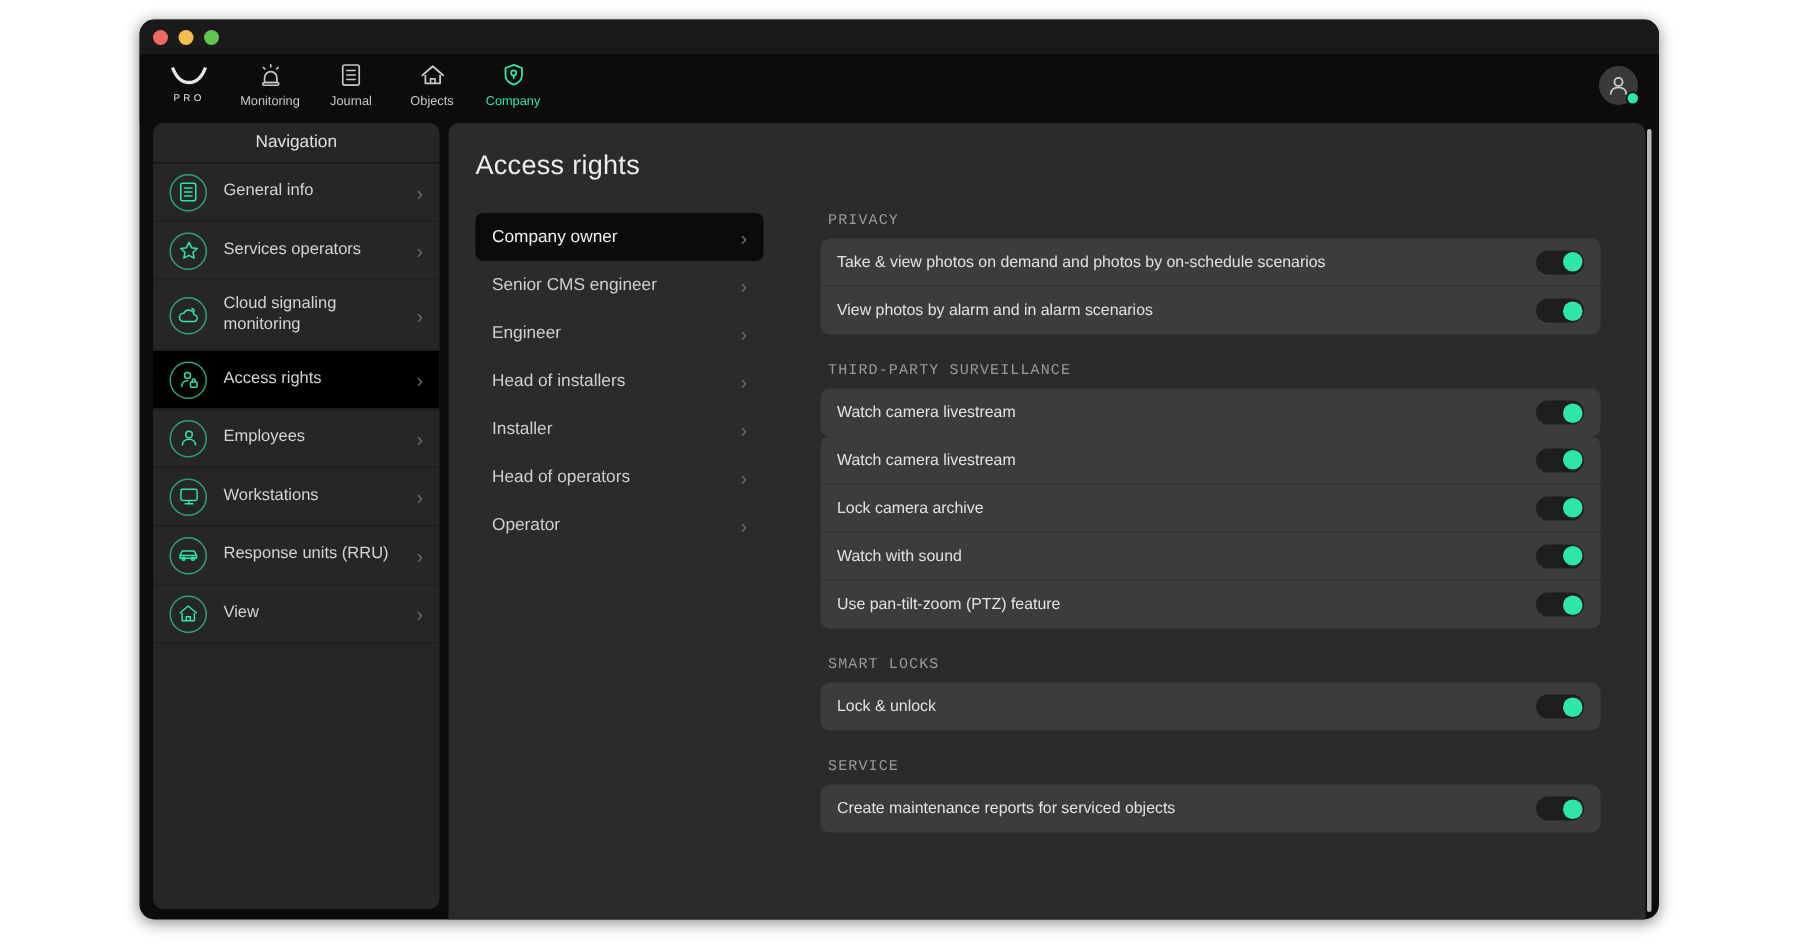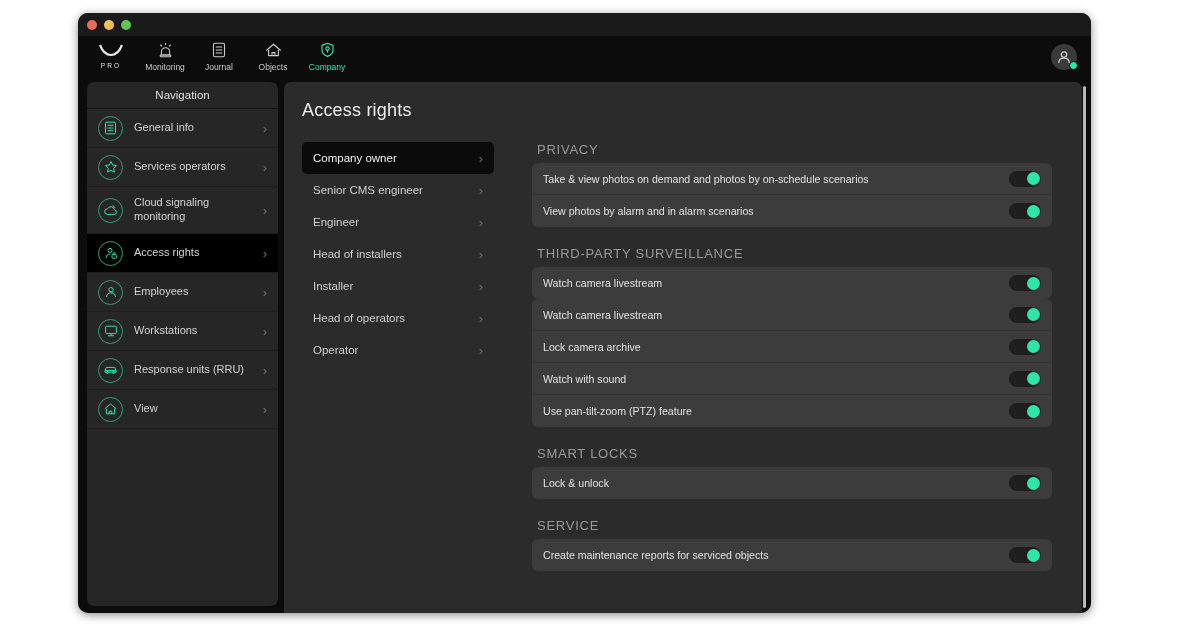--- a/index.html
+++ b/index.html
@@ -5,21 +5,21 @@
   * { box-sizing: border-box; margin: 0; padding: 0; }
   html, body {
     width: 1200px; height: 632px;
     background: #ffffff;
     font-family: "Liberation Sans", sans-serif;
     overflow: hidden;
   }
 
   #app-window {
     position: absolute;
-    left: 78px; top: 13px;
+    left: 93px; top: 13px;
     width: 1013px; height: 600px;
     background: #0c0c0c;
     border-radius: 10px;
     overflow: hidden;
     box-shadow: 0 2px 10px rgba(0,0,0,.45);
   }
 
   
   .titlebar {
     height: 23px; background: #1a1a1a;
@@ -118,22 +118,22 @@
     padding: 0 11px 0 11px; color: #cfcfcf; font-size: 11.5px;
     border-radius: 5px; cursor: pointer; margin-bottom: 0;
   }
   .role-row .rlabel { flex: 1; }
   .role-row .chev { color: #6e6e6e; font-size: 13px; line-height: 1; }
   .role-row.selected { background: #0b0b0b; color: #f0f0f0; }
 
   
   .perms { flex: 1; padding-left: 38px; padding-right: 30px; }
   .sec-label {
-    color: #9a9a9a; font-size: 13px; letter-spacing: .75px;
-    text-transform: uppercase; margin: 0 0 6px 5px;
+    color: #9a9a9a; font-size: 10px; letter-spacing: .75px;
+    text-transform: uppercase; margin: 0 0 6px 5px; font-family: Liberation Mono, monospace;
   }
   .sec-label.gap { margin-top: 19px; }
   .card { background: #3c3c3c; border-radius: 6px; overflow: hidden; }
   .perm-row {
     height: 32px; display: flex; align-items: center;
     padding: 0 11px 0 11px;
     border-bottom: 1px solid #333333;
   }
   .perm-row:last-child { border-bottom: none; }
   .perm-row .plabel { flex: 1; color: #e2e2e2; font-size: 10.6px; }

